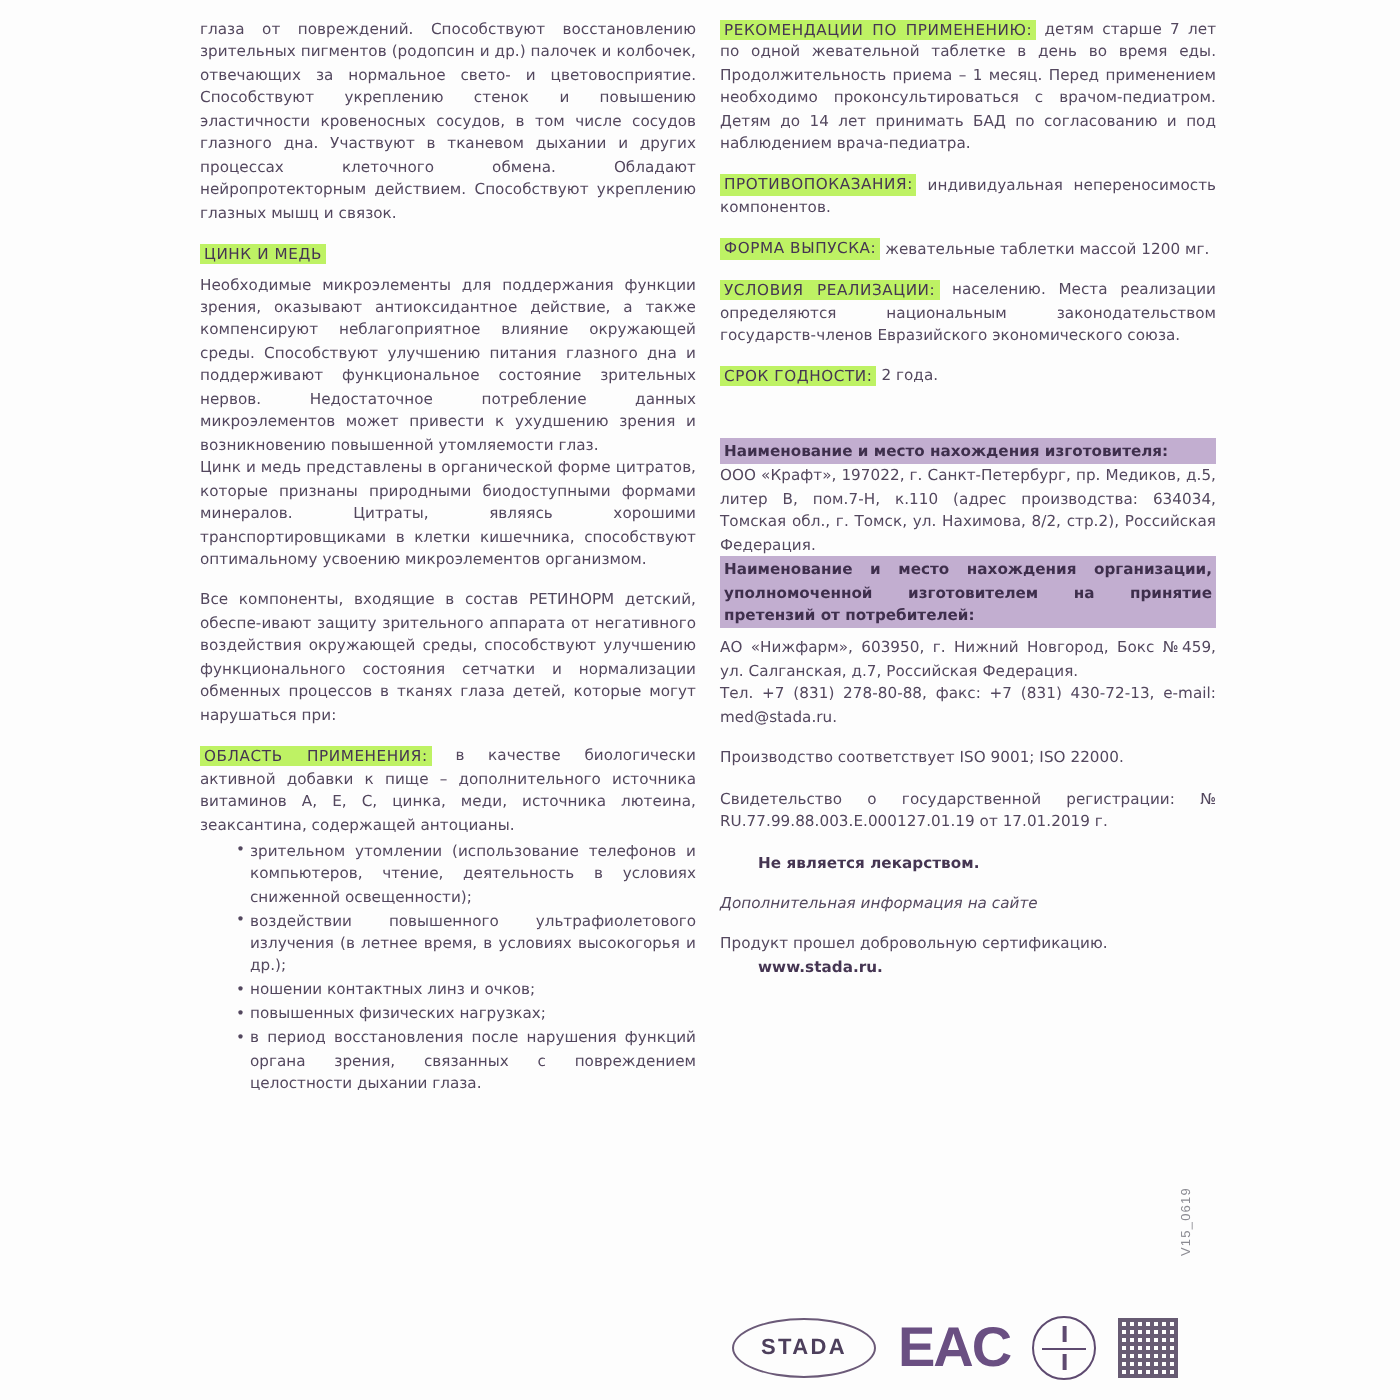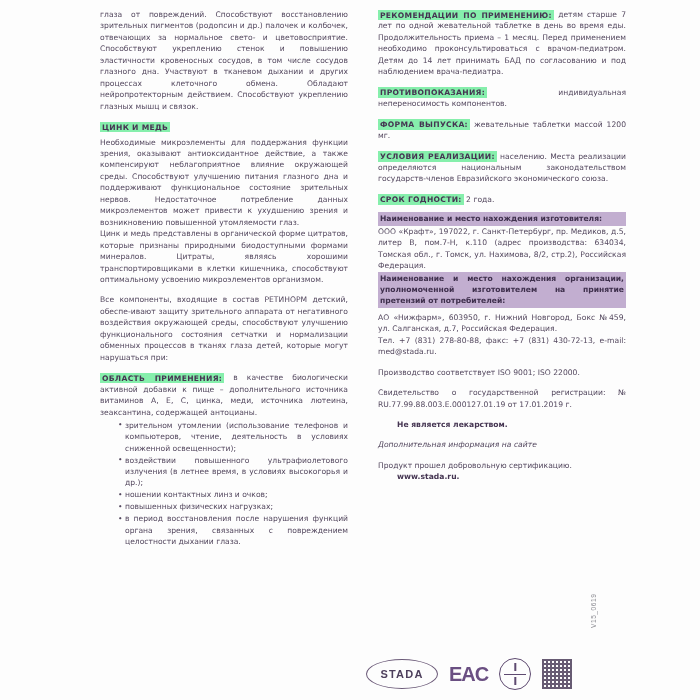--- a/index.html
+++ b/index.html
@@ -20,21 +20,21 @@
     inset: 0;
     background: #fdfdfd;
   }
   .columns {
     position: absolute;
     left: 0; top: 0;
     width: 700px; height: 512px;
     display: flex;
     box-sizing: border-box;
     padding: 9px 40px 0 100px;
-    gap: 30px;
+    gap: 12px;
   }
   .col {
     width: 248px;
     flex: 0 0 248px;
   }
   p, ul, li {
     margin: 0;
     padding: 0;
   }
   .para {
@@ -42,23 +42,23 @@
     line-height: 11.45px;
     text-align: justify;
     color: #53475e;
     margin-bottom: 0px;
     letter-spacing: 0.02px;
     -webkit-font-smoothing: none;
   }
   .para.gap { margin-top: 9px; }
   .para.gap-s { margin-top: 4px; }
   .hl {
-    background: #86efac;
+    background: #bef264;
     color: #453552;
-    font-weight: bold;
+    font-weight: normal;
     padding: 0.5px 2px 1px 2px;
     letter-spacing: 0.3px;
   }
   .headblock {
     background: #c2aed0;
     color: #3e2f4c;
     font-weight: bold;
     font-size: 7.6px;
     line-height: 11.4px;
     text-align: justify;
@@ -112,21 +112,21 @@
     display: flex;
     align-items: center;
     justify-content: center;
     font-size: 11px;
     font-weight: bold;
     letter-spacing: 1.2px;
     color: #4d3f5c;
     font-family: "Liberation Sans", sans-serif;
   }
   .eac {
-    font-size: 20px;
+    font-size: 28px;
     font-weight: bold;
     color: #6a4f82;
     letter-spacing: -1px;
     font-family: "Liberation Sans", sans-serif;
     line-height: 1;
   }
   .circ-mark {
     width: 30px; height: 30px;
     border: 1.4px solid #5e4a70;
     border-radius: 50%;
@@ -223,21 +223,21 @@
         <span class="hl">УСЛОВИЯ РЕАЛИЗАЦИИ:</span>
         <span>населению. Места реализации определяются национальным законодательством государств-членов Евразийского экономического союза.</span>
       </p>
 
 
       <p class="para gap">
         <span class="hl">СРОК ГОДНОСТИ:</span>
         <span>2 года.</span>
       </p>
 
-      <div class="gap" style="margin-top:7px">
+      <div class="gap" style="margin-top:25px">
         <span class="headblock">Наименование и место нахождения изготовителя:</span>
         <p class="para">ООО «Крафт», 197022, г. Санкт-Петербург, пр. Медиков, д.5, литер В, пом.7-Н, к.110 (адрес производства: 634034, Томская обл., г. Томск, ул. Нахимова, 8/2, стр.2), Российская Федерация.</p>
       </div>
 
       <div>
         <span class="headblock">Наименование и место нахождения организации, уполномоченной изготовителем на принятие претензий от потребителей:</span>
         <p class="para gap-s">АО «Нижфарм», 603950, г. Нижний Новгород, Бокс №459, ул. Салганская, д.7, Российская Федерация.</p>
         <p class="para">Тел. +7 (831) 278-80-88, факс: +7 (831) 430-72-13, e-mail: med@stada.ru.</p>
       </div>
 

